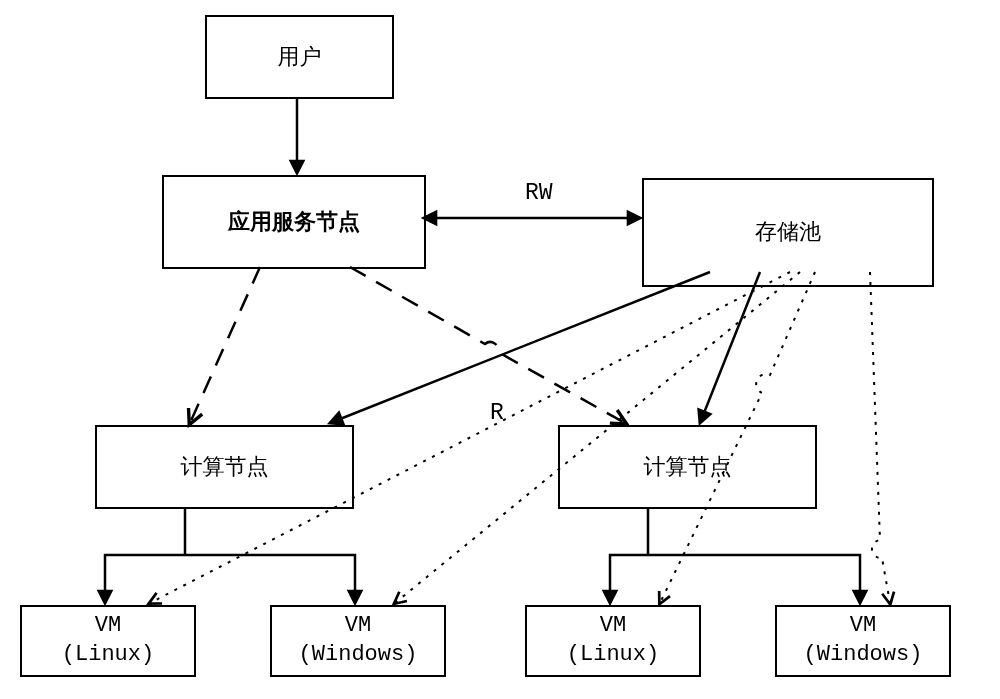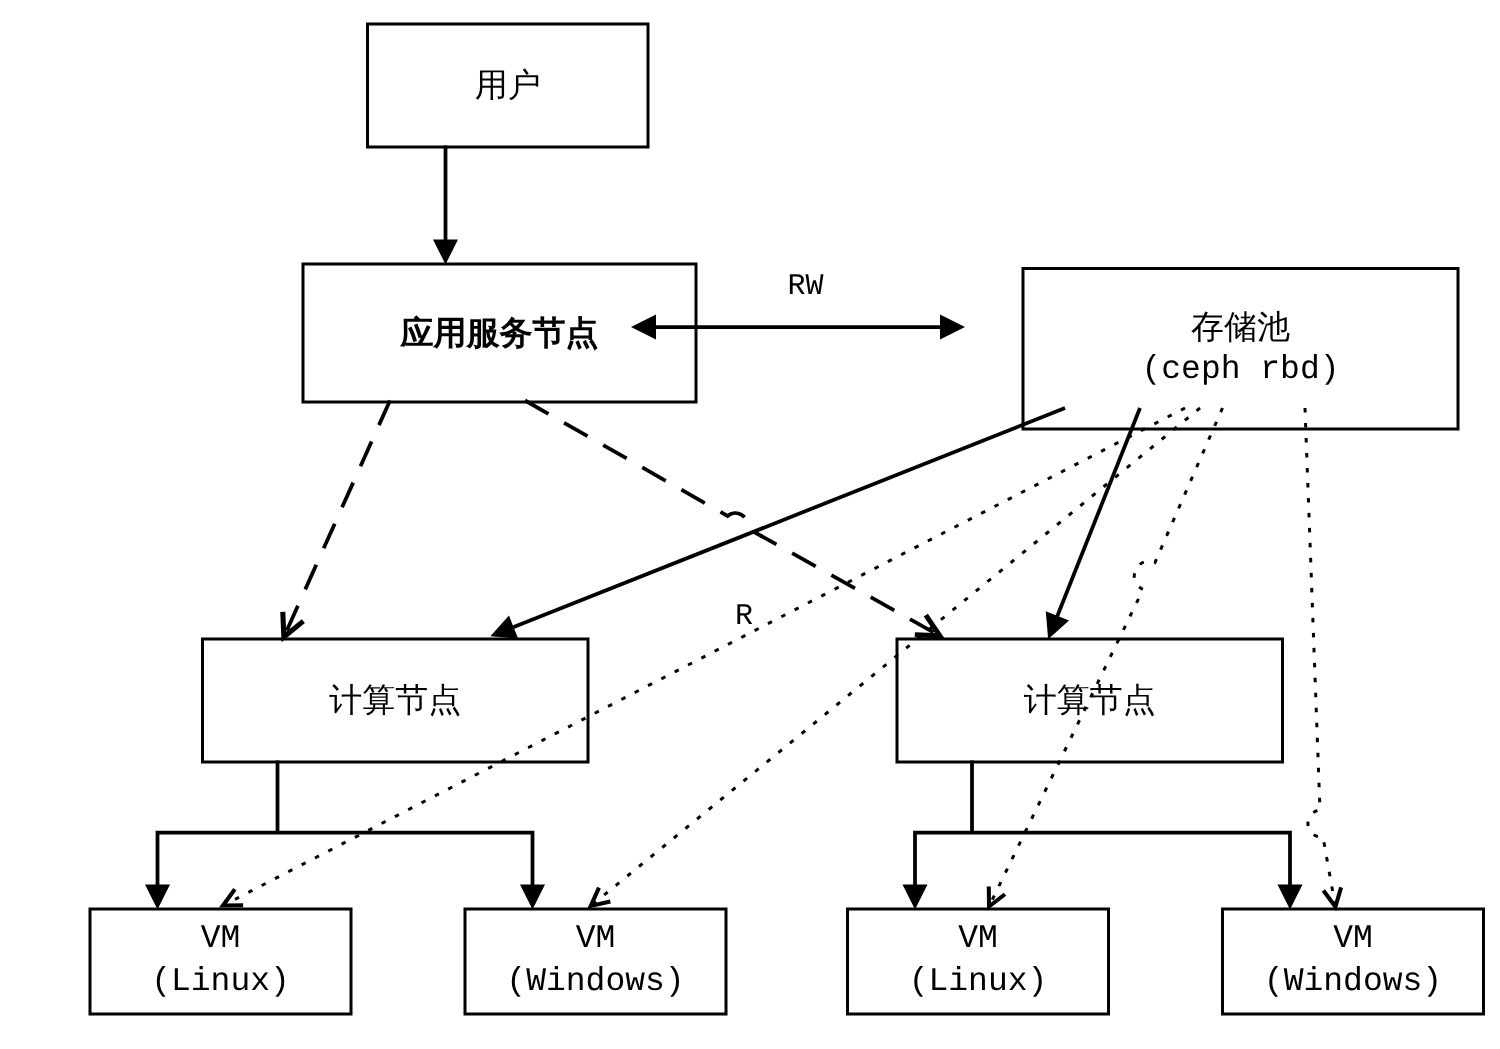--- a/index.html
+++ b/index.html
@@ -15,25 +15,24 @@
     position: absolute;
     border: 2.5px solid #000;
     background: #fff;
     display: flex;
     flex-direction: column;
     align-items: center;
     justify-content: center;
     text-align: center;
     font-size: 22px;
     line-height: 1.3;
-    margin-left: 39px;
   }
   .label {
     position: absolute;
-    font-size: 20px;
+    font-size: 23px;
     font-family: "Courier New", monospace;
   }
   svg.overlay {
     position: absolute;
     left: 0; top: 0;
     width: 1000px; height: 699px;
     pointer-events: none;
   }
 </style>
 </head>
@@ -42,21 +41,20 @@
 <div class="box" style="left:205px; top:15px; width:185px; height:80px;">
   <span>用户</span>
 </div>
 
 <div class="box" style="left:162px; top:175px; width:260px; height:90px;font-weight:bold;">
   <span>应用服务节点</span>
 </div>
 
 <div class="box" style="left:642px; top:178px; width:288px; height:105px;">
   <span>存储池</span>
-  <span style="font-family:'Courier New',monospace;">(ceph rbd)</span>
 </div>
 
 <div class="box" style="left:95px; top:425px; width:255px; height:80px;">
   <span>计算节点</span>
 </div>
 
 <div class="box" style="left:558px; top:425px; width:255px; height:80px;">
   <span>计算节点</span>
 </div>
 

